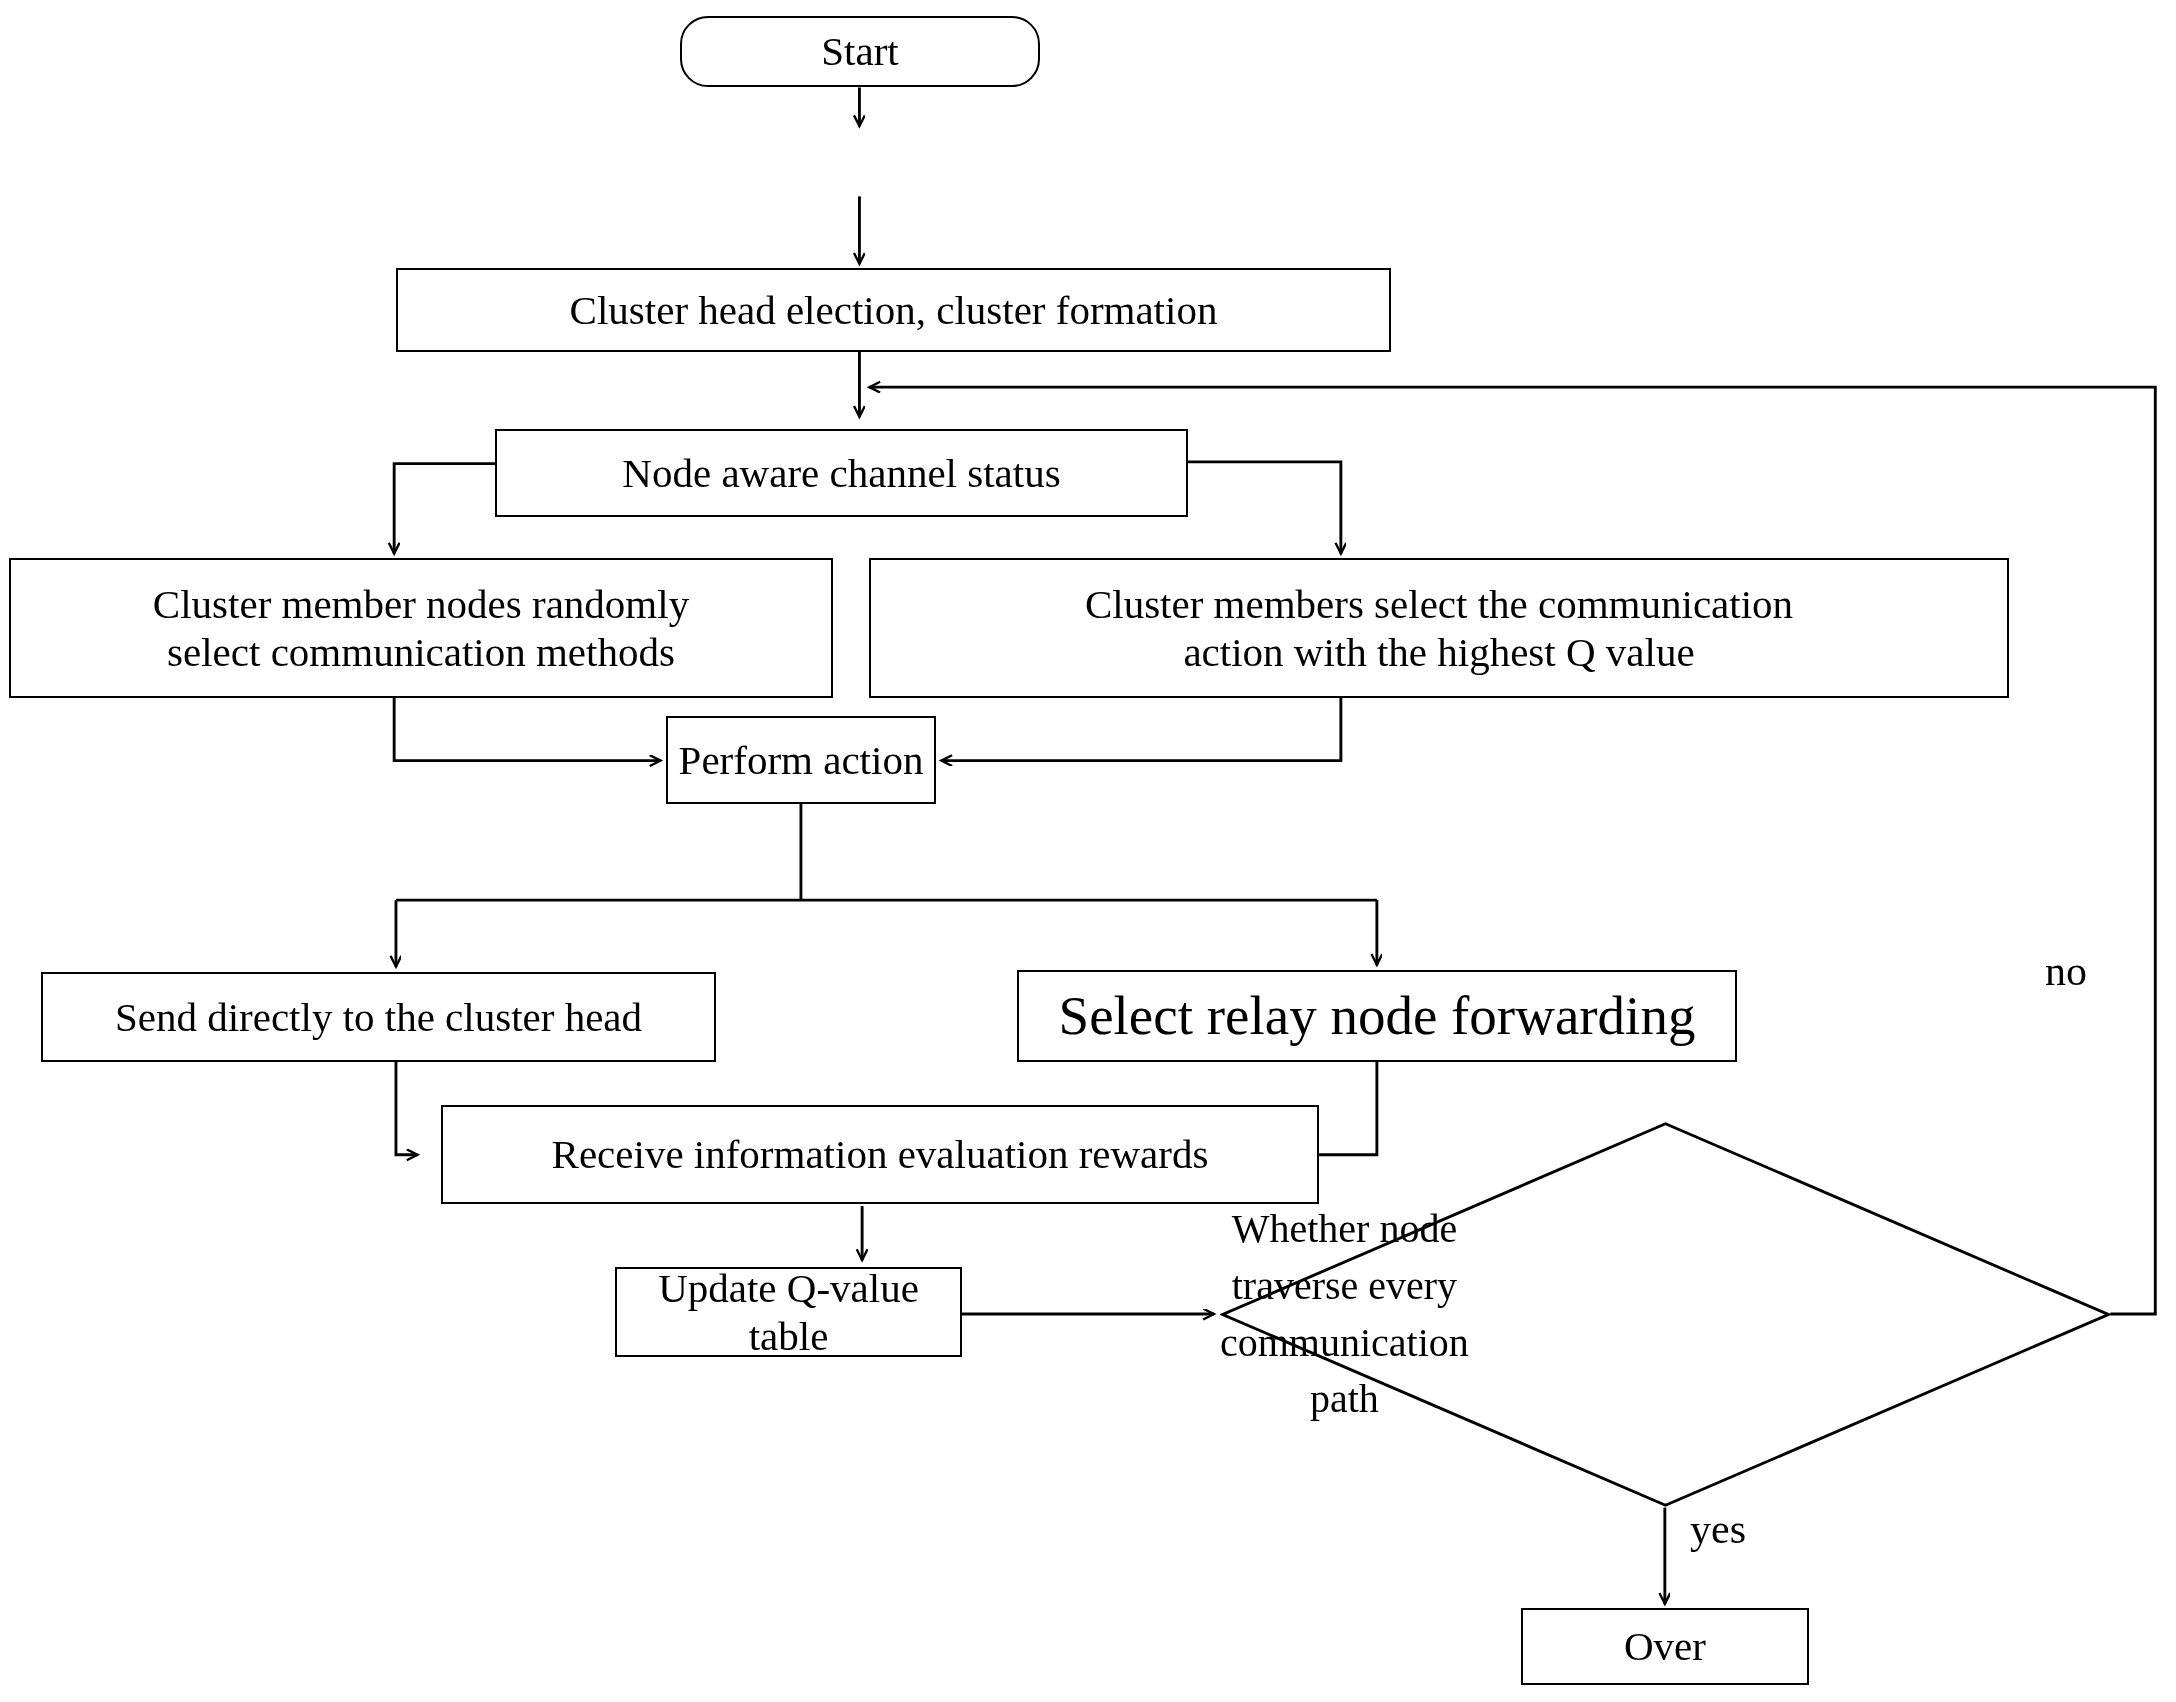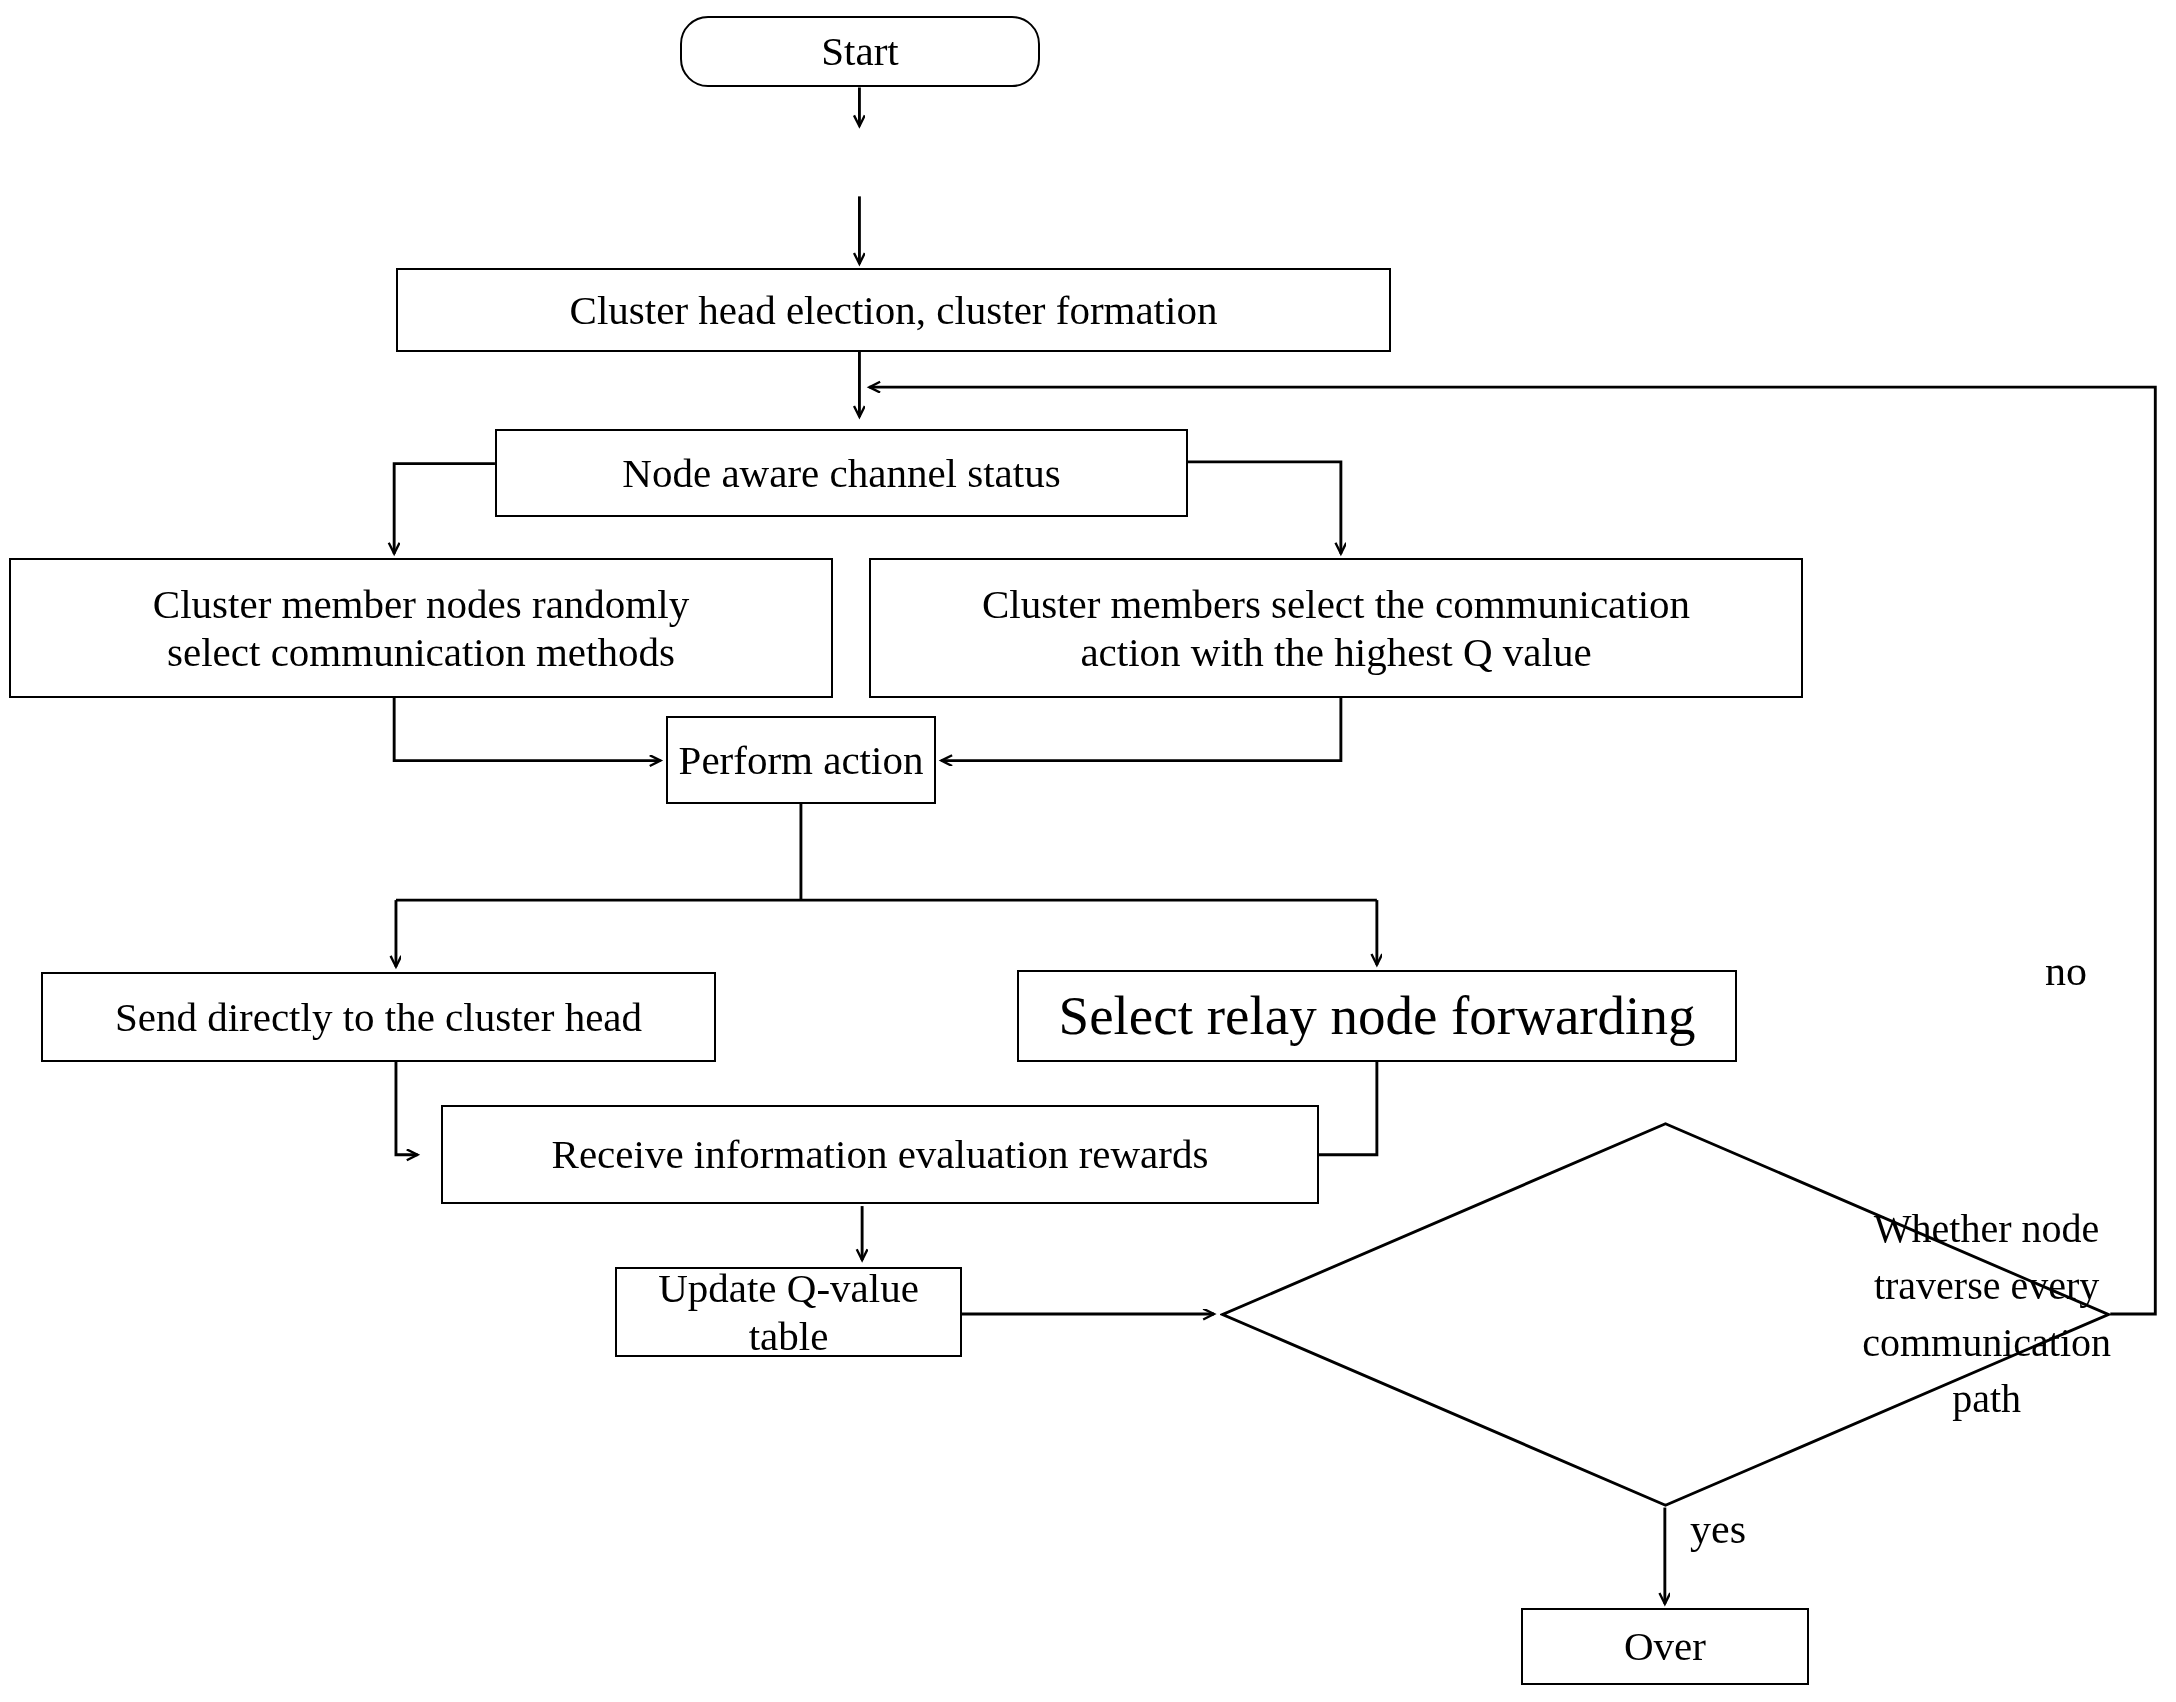--- a/index.html
+++ b/index.html
@@ -57,21 +57,21 @@
     top: 0;
   }
   .diamond-text {
     position: absolute;
     left: 0;
     top: 0;
     width: 100%;
     height: 100%;
     display: flex;
     align-items: center;
-    justify-content: flex-end;
+    justify-content: flex-start;
     text-align: center;
     line-height: 1.42;
     color: #000000;
     white-space: pre-line;
     z-index: 3;
   }
   .edge-label {
     position: absolute;
     color: #000000;
     z-index: 4;
@@ -135,21 +135,21 @@
 
   <div class="node" style="left:495px; top:421px; width:693px; height:88px; font-size:41px;margin-top:8px;">
     <span class="label">Node aware channel status</span>
   </div>
 
   <div class="node" style="left:9px; top:558px; width:824px; height:140px; font-size:41px;">
     <span class="label">Cluster member nodes randomly
 select communication methods</span>
   </div>
 
-  <div class="node" style="left:869px; top:558px; width:934px; height:140px; font-size:41px;">
+  <div class="node" style="left:869px; top:558px; width:1140px; height:140px; font-size:41px;">
     <span class="label">Cluster members select the communication
 action with the highest Q value</span>
   </div>
 
   <div class="node" style="left:666px; top:716px; width:270px; height:88px; font-size:41px;">
     <span class="label">Perform action</span>
   </div>
 
   <div class="node" style="left:41px; top:972px; width:675px; height:90px; font-size:41px;">
     <span class="label">Send directly to the cluster head</span>

